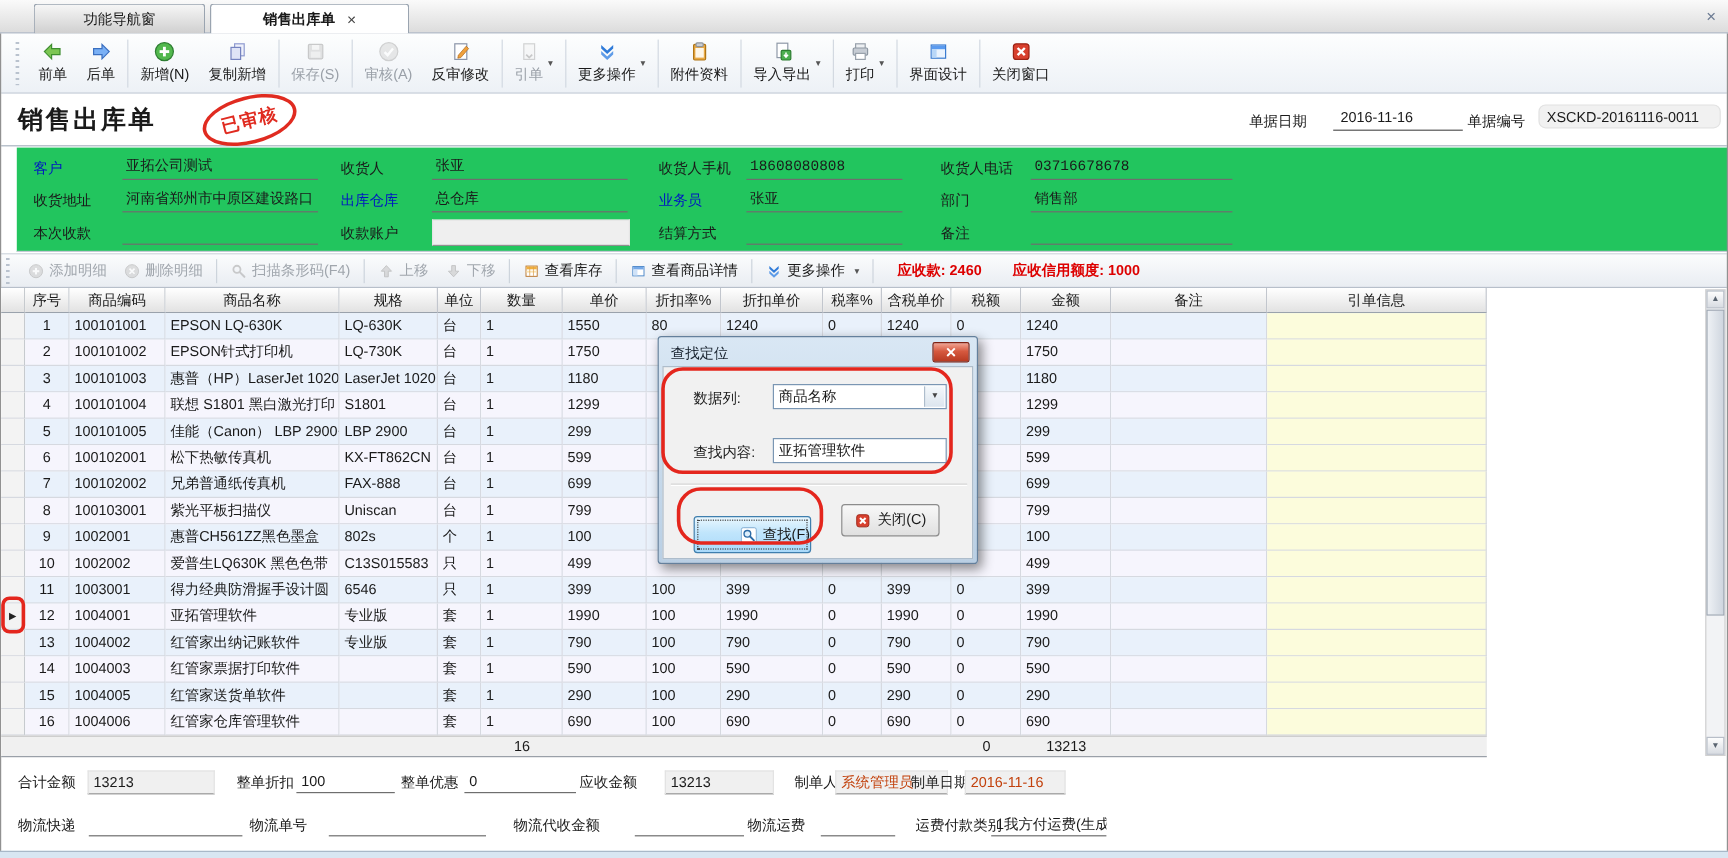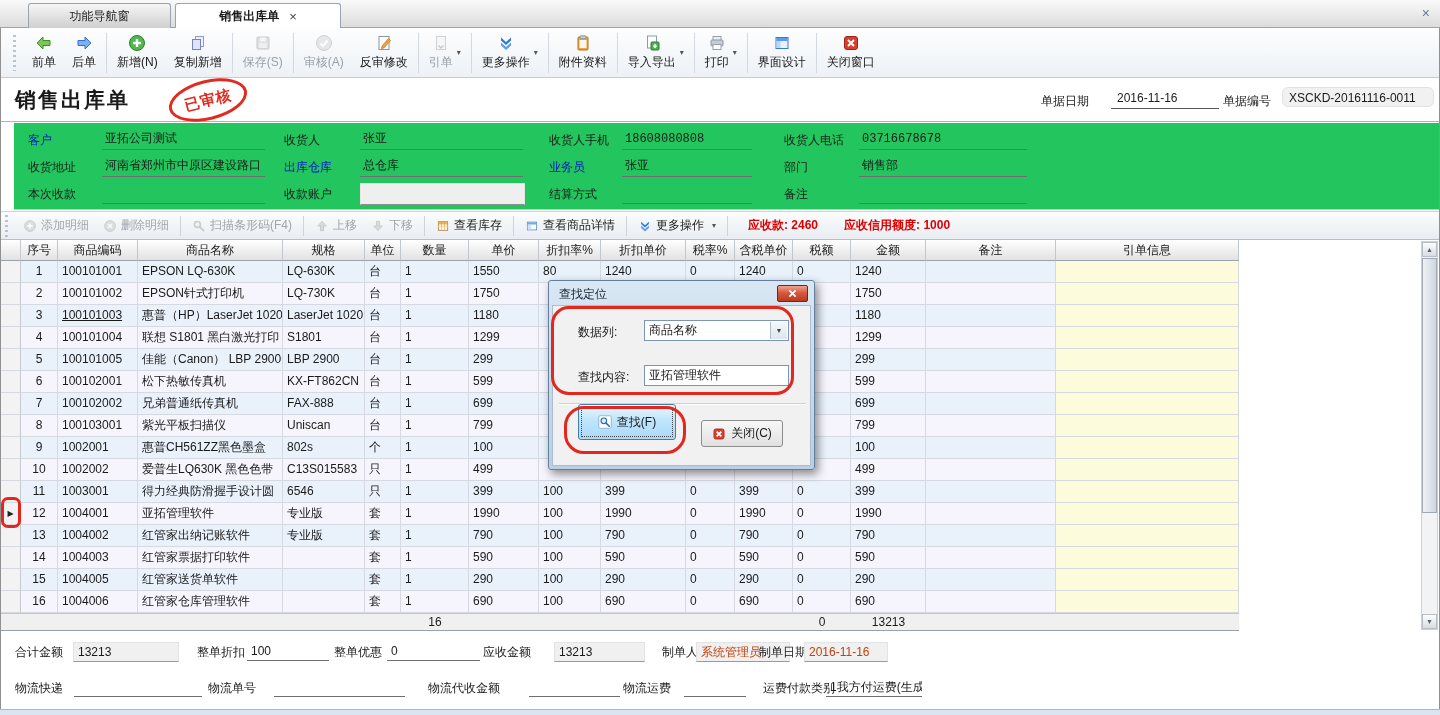--- a/index.html
+++ b/index.html
@@ -117,23 +117,23 @@
   .dlg-combo{position:absolute;left:95px;top:39px;width:145px;height:21px;background:#fff;
     border:1px solid #7a96b3;box-sizing:border-box;line-height:19px;padding-left:4px;cursor:pointer;}
   .combo-btn{position:absolute;right:1px;top:1px;bottom:1px;width:16px;
     background:linear-gradient(#f4f8fb,#dce5ee);border-left:1px solid #aebdcc;
     font-size:7px;color:#444;text-align:center;line-height:17px;}
   .dlg-input{position:absolute;left:95px;top:84px;width:145px;height:21px;background:#fff;
     border:1px solid #7a96b3;box-sizing:border-box;line-height:19px;padding-left:4px;}
   .dlg-hr{position:absolute;left:10px;top:122px;width:247px;height:0;border-top:1px solid #d0d0d0;border-bottom:1px solid #fff;}
   .dlg-btn{position:absolute;display:flex;align-items:center;justify-content:center;gap:5px;
     border-radius:3px;cursor:pointer;box-sizing:border-box;}
-  .dlg-btn.find{left:29px;top:123px;width:98px;height:36px;
+  .dlg-btn.find{left:29px;top:149px;width:98px;height:31px;
     background:linear-gradient(#e9f7fe,#c0e5fc 45%,#a9dafa);border:1px solid #3f7fae;
-    outline:1px dotted #444;outline-offset:-4px;}
+    outline:1px dotted #444;outline-offset:-4px;justify-content:flex-end;}
   .dlg-btn.closeb{left:152px;top:139px;width:82px;height:27px;
     background:linear-gradient(#f8f8f8,#e0e0e0);border:1px solid #8c8c8c;}
 
   
   .anno{position:absolute;border:3px solid #e4261d;pointer-events:none;z-index:60;box-sizing:border-box;}
   .anno1{left:551px;top:306px;width:243px;height:89px;border-radius:18px;}
   .anno2{left:564px;top:406px;width:122px;height:48px;border-radius:20px;}
   .anno3{left:1px;top:497px;width:20px;height:31px;border-radius:7px;}
 </style>
 </head>
@@ -502,21 +502,21 @@
         <div class="tcell" style="width: 49px;"></div>
         <div class="tcell" style="width: 58px;"></div>
         <div class="tcell" style="width: 58px;"></div>
         <div class="tcell" style="width: 75px;">1750</div>
         <div class="tcell" style="width: 130px;"></div>
         <div class="tcell y" style="width: 183px;"></div>
       </div>
       <div class="trow odd">
         <div class="tcell ind" style="width: 20px;"></div>
         <div class="tcell ctr" style="width: 37px;">3</div>
-        <div class="tcell" style="width: 80px; text-decoration: underline;">100101003</div>
+        <div class="tcell" style="width: 80px;">100101003</div>
         <div class="tcell" style="width: 145px;">惠普（HP）LaserJet 1020</div>
         <div class="tcell" style="width: 82px;">LaserJet 1020</div>
         <div class="tcell" style="width: 36px;">台</div>
         <div class="tcell" style="width: 68px;">1</div>
         <div class="tcell" style="width: 70px;">1180</div>
         <div class="tcell" style="width: 62px;"></div>
         <div class="tcell" style="width: 85px;"></div>
         <div class="tcell" style="width: 49px;"></div>
         <div class="tcell" style="width: 58px;"></div>
         <div class="tcell" style="width: 58px;"></div>

